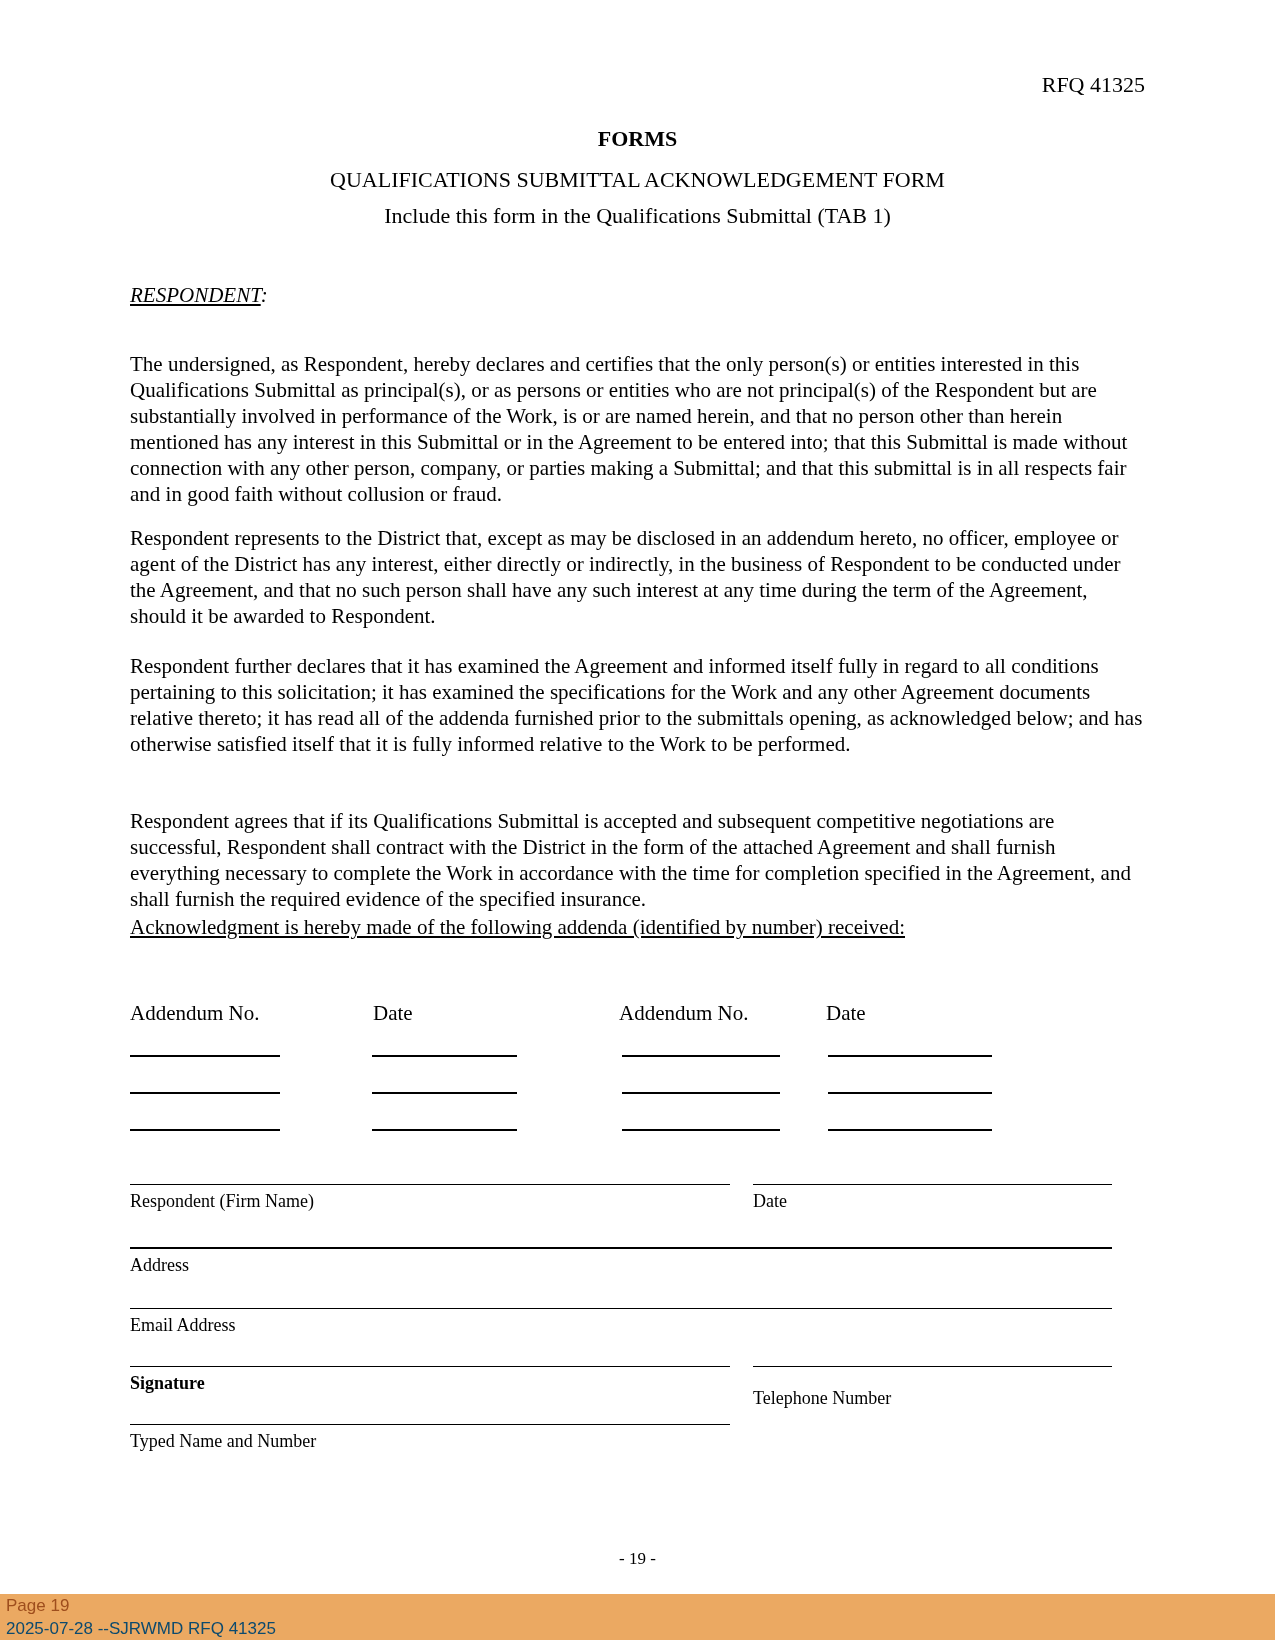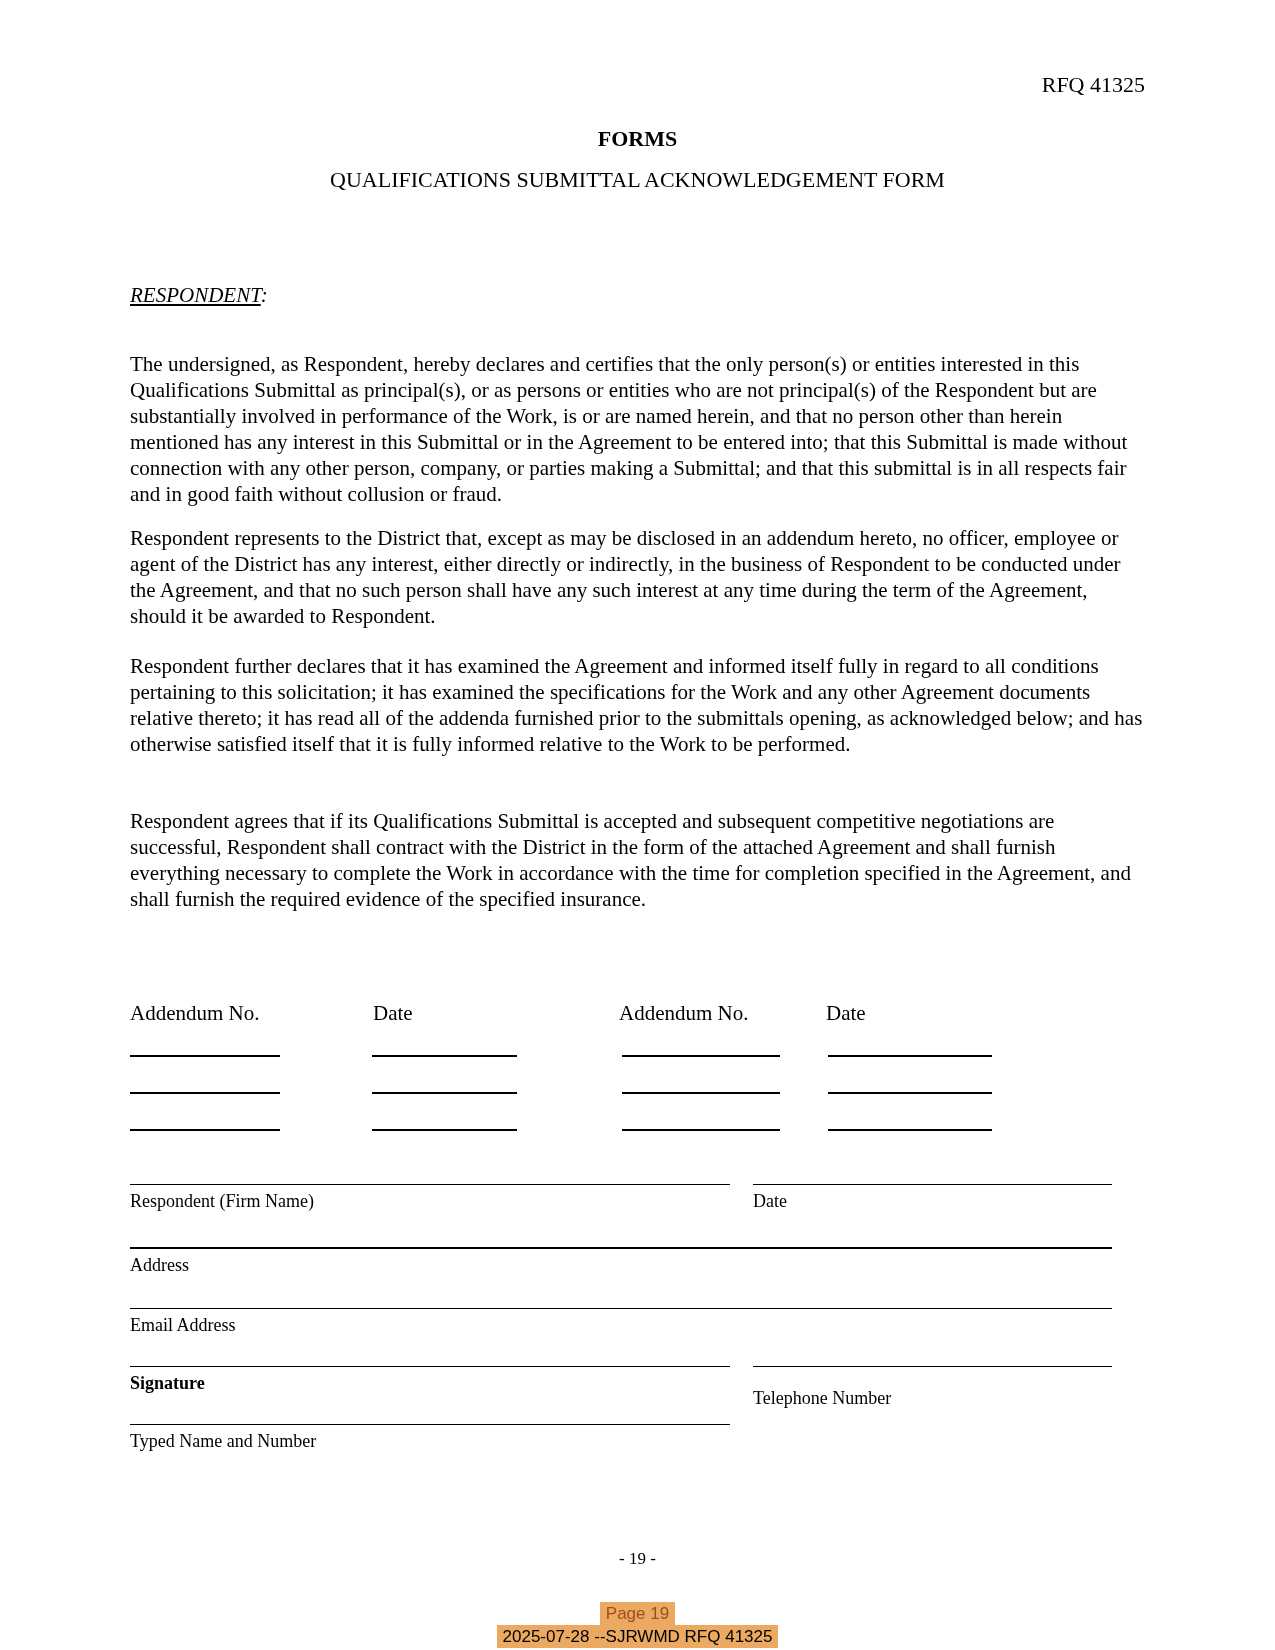--- a/index.html
+++ b/index.html
@@ -37,42 +37,44 @@
   .bl-c4 { left: 828px; width: 164px; }
   .r1 { top: 1055px; }
   .r2 { top: 1092px; }
   .r3 { top: 1129px; }
   .sigline { position: absolute; height: 0; border-bottom: 1.5px solid #000; }
   .thickline { border-bottom: 2.5px solid #000; }
   .flabel { position: absolute; font-size: 18px; }
   .pageno { top: 1549px; text-align: center; font-size: 17px; }
   .stamp {
     position: absolute; top: 1594px; left: 0; width: 100%;
-    display: flex; flex-direction: column; align-items: center;
-    font-family: "Liberation Sans", sans-serif; font-size: 17px; line-height: 23px; margin-top: 8px;
+    display: flex; flex-direction: column; 
+    font-family: "Liberation Sans", sans-serif; font-size: 17px; line-height: 23px;
   }
   .stamp span { padding: 0 6px; white-space: nowrap; }
 </style>
 </head>
 <body>
 
 <div class="page">
 
   <div class="band doc-ref">RFQ 41325</div>
 
   <div class="band t-section">FORMS</div>
   <div class="band t-name">QUALIFICATIONS SUBMITTAL ACKNOWLEDGEMENT FORM</div>
+  <div class="band t-instr">Include this form in the Qualifications Submittal (TAB 1)</div>
 
   <div class="band respondent"><span class="u">RESPONDENT</span><span>:</span></div>
 
   <p class="band para p1">The undersigned, as Respondent, hereby declares and certifies that the only person(s) or entities interested in this Qualifications Submittal as principal(s), or as persons or entities who are not principal(s) of the Respondent but are substantially involved in performance of the Work, is or are named herein, and that no person other than herein mentioned has any interest in this Submittal or in the Agreement to be entered into; that this Submittal is made without connection with any other person, company, or parties making a Submittal; and that this submittal is in all respects fair and in good faith without collusion or fraud.</p>
   <p class="band para p2">Respondent represents to the District that, except as may be disclosed in an addendum hereto, no officer, employee or agent of the District has any interest, either directly or indirectly, in the business of Respondent to be conducted under the Agreement, and that no such person shall have any such interest at any time during the term of the Agreement, should it be awarded to Respondent.</p>
   <p class="band para p3">Respondent further declares that it has examined the Agreement and informed itself fully in regard to all conditions pertaining to this solicitation; it has examined the specifications for the Work and any other Agreement documents relative thereto; it has read all of the addenda furnished prior to the submittals opening, as acknowledged below; and has otherwise satisfied itself that it is fully informed relative to the Work to be performed.</p>
   <p class="band para p4">Respondent agrees that if its Qualifications Submittal is accepted and subsequent competitive negotiations are successful, Respondent shall contract with the District in the form of the attached Agreement and shall furnish everything necessary to complete the Work in accordance with the time for completion specified in the Agreement, and shall furnish the required evidence of the specified insurance.</p>
 
+  <div class="band ack">Acknowledgment is hereby made of the following addenda (identified by number) received:</div>
 
   <span class="th c1">Addendum No.</span>
   <span class="th c2">Date</span>
   <span class="th c3">Addendum No.</span>
   <span class="th c4">Date</span>
 
   <div class="blank bl-c1 r1"></div>
   <div class="blank bl-c2 r1"></div>
   <div class="blank bl-c3 r1"></div>
   <div class="blank bl-c4 r1"></div>
@@ -101,16 +103,16 @@
   <span class="flabel" style="top:1373px; left:130px;font-weight:bold;">Signature</span>
   <span class="flabel" style="top:1388px; left:753px;">Telephone Number</span>
 
   <div class="sigline" style="top:1424px; left:130px; width:600px;"></div>
   <span class="flabel" style="top:1431px; left:130px;">Typed Name and Number</span>
 
   <div class="band pageno">- 19 -</div>
 
   <div class="stamp">
     <span id="stamp-line1" style="background: rgb(235, 169, 98); color: rgb(158, 78, 29);">Page 19</span>
-    <span id="stamp-line2" style="background: rgb(235, 169, 98); color: #000000;">2025-07-28 --SJRWMD RFQ 41325</span>
+    <span id="stamp-line2" style="background: rgb(235, 169, 98); color: #0c4a6e;">2025-07-28 --SJRWMD RFQ 41325</span>
   </div>
 
 </div>
 
 </body></html>

